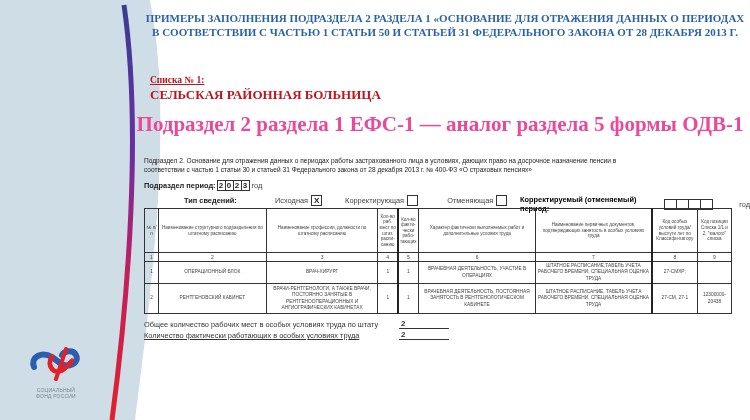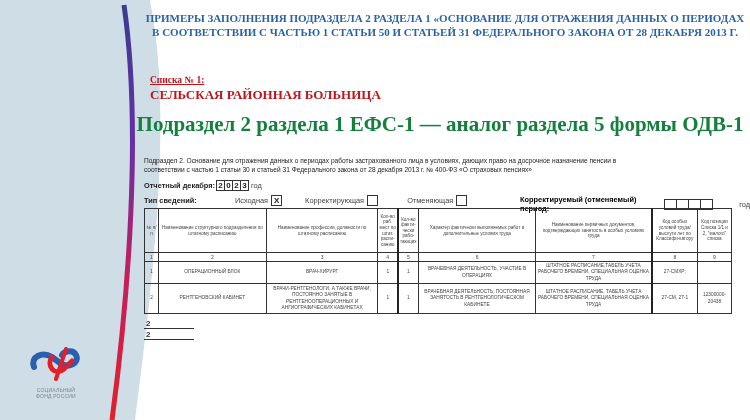--- a/index.html
+++ b/index.html
@@ -31,37 +31,37 @@
   }
   .example-name {
     position: absolute; left: 150px; top: 87px;
     font-family: "Liberation Serif", serif; font-weight: bold;
     font-size: 13px; color: #c0141c; text-align: right;
   }
   .subtitle {
     position: absolute; left: 130px; top: 112px; width: 620px;
     text-align: center;
     font-family: "Liberation Serif", serif; font-weight: bold;
-    font-size: 21px; color: #15803d;
+    font-size: 21px; color: #ec4899;
   }
 
   .form-desc {
     position: absolute; left: 144px; top: 157px; width: 600px;
     font-size: 6.6px; line-height: 8.5px; color: #222;
   }
   .row-line { position: absolute; font-size: 7.4px; color: #222; display: flex; align-items: center; }
   .period { left: 144px; top: 180px; }
   .period b { font-weight: bold; }
   .digit-box {
     display: inline-block; width: 9px; height: 11px; border: 1px solid #333;
     font-size: 8px; font-weight: bold; text-align: center; line-height: 9px; margin-left: -1px;
   }
   .digits { margin-left: 2px; display: inline-flex; }
   .type-row { left: 144px; top: 195px; width: 600px; }
-  .type-row .lbl-bold { font-weight: bold; width: 72px; }
+  .type-row .lbl-bold { font-weight: bold; width: 72px; margin-left: 40px; }
   .check-box {
     display: inline-block; width: 11px; height: 11px; border: 1px solid #333;
     font-size: 8px; font-weight: bold; text-align: center; line-height: 9px; margin: 0 4px 0 3px;
   }
   .opt { color: #444; margin-left: 19px; }
   .corr-period { position: absolute; left: 520px; top: 195px; display: flex; align-items: center; font-size: 7.4px; gap: 24px; }
   .corr-period .lbl-bold { font-weight: bold; }
   .empty-box { display: inline-block; width: 13px; height: 11px; border: 1px solid #333; margin-left: -1px; }
   .empty-box:first-child { margin-left: 2px; }
 
@@ -128,21 +128,21 @@
 <div class="example-name">СЕЛЬСКАЯ РАЙОННАЯ БОЛЬНИЦА</div>
 
 <div class="subtitle">Подраздел 2 раздела 1 ЕФС-1 — аналог раздела 5 формы ОДВ-1</div>
 
 <div class="form-desc">
   <div>Подраздел 2. Основание для отражения данных о периодах работы застрахованного лица в условиях, дающих право на досрочное назначение пенсии в</div>
   <div>соответствии с частью 1 статьи 30 и статьей 31 Федерального закона от 28 декабря 2013 г. № 400-ФЗ «О страховых пенсиях»</div>
 </div>
 
 <div class="row-line period">
-  <b>Отчетный декабря:</b>
+  <b>Подраздел период:</b>
   <span class="digits">
     <span class="digit-box">2</span>
     <span class="digit-box">0</span>
     <span class="digit-box">2</span>
     <span class="digit-box">3</span>
   </span>
   <span style="margin-left:2px;color:#444">год</span>
 </div>
 
 <div class="row-line type-row">
@@ -223,18 +223,20 @@
       <td>ВРАЧЕБНАЯ ДЕЯТЕЛЬНОСТЬ, ПОСТОЯННАЯ ЗАНЯТОСТЬ В РЕНТГЕНОЛОГИЧЕСКОМ КАБИНЕТЕ</td>
       <td>ШТАТНОЕ РАСПИСАНИЕ, ТАБЕЛЬ УЧЕТА РАБОЧЕГО ВРЕМЕНИ, СПЕЦИАЛЬНАЯ ОЦЕНКА ТРУДА</td>
       <td class="bold-left">27-СМ, 27-1</td>
       <td>12300000-20438</td>
     </tr>
   </tbody>
 </table>
 
 <div class="totals">
   <div class="t-row">
+    <span class="t-label">Общее количество рабочих мест в особых условиях труда по штату</span>
     <span class="t-val">2</span>
   </div>
   <div class="t-row">
+    <span class="t-label underlined">Количество фактически работающих в особых условиях труда</span>
     <span class="t-val">2</span>
   </div>
 </div>
 
 </body></html>

